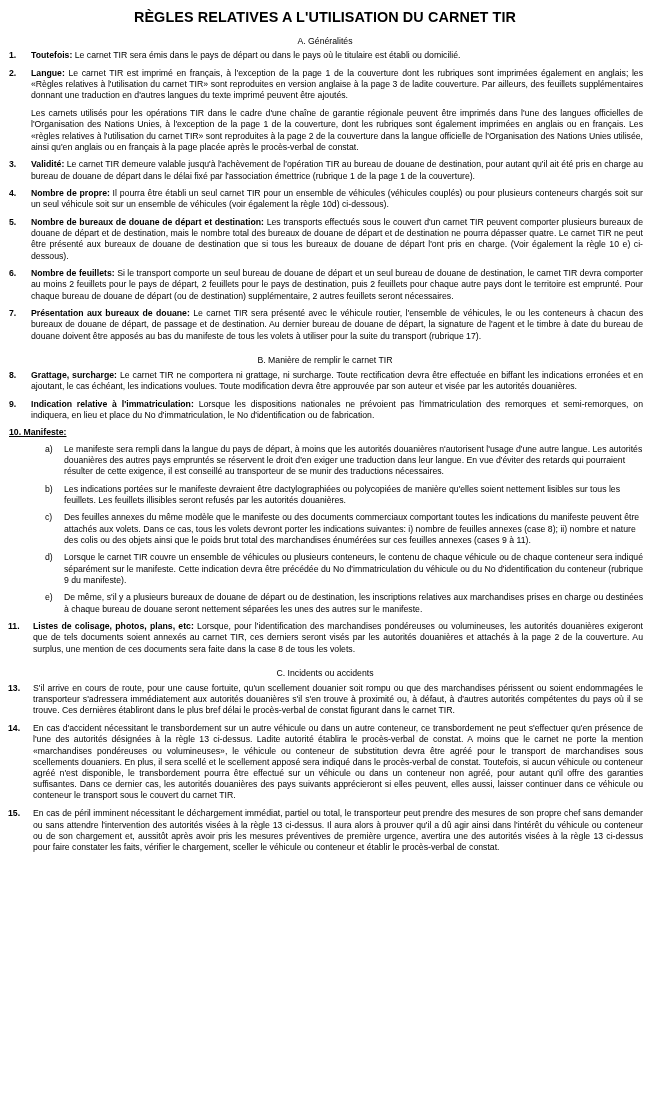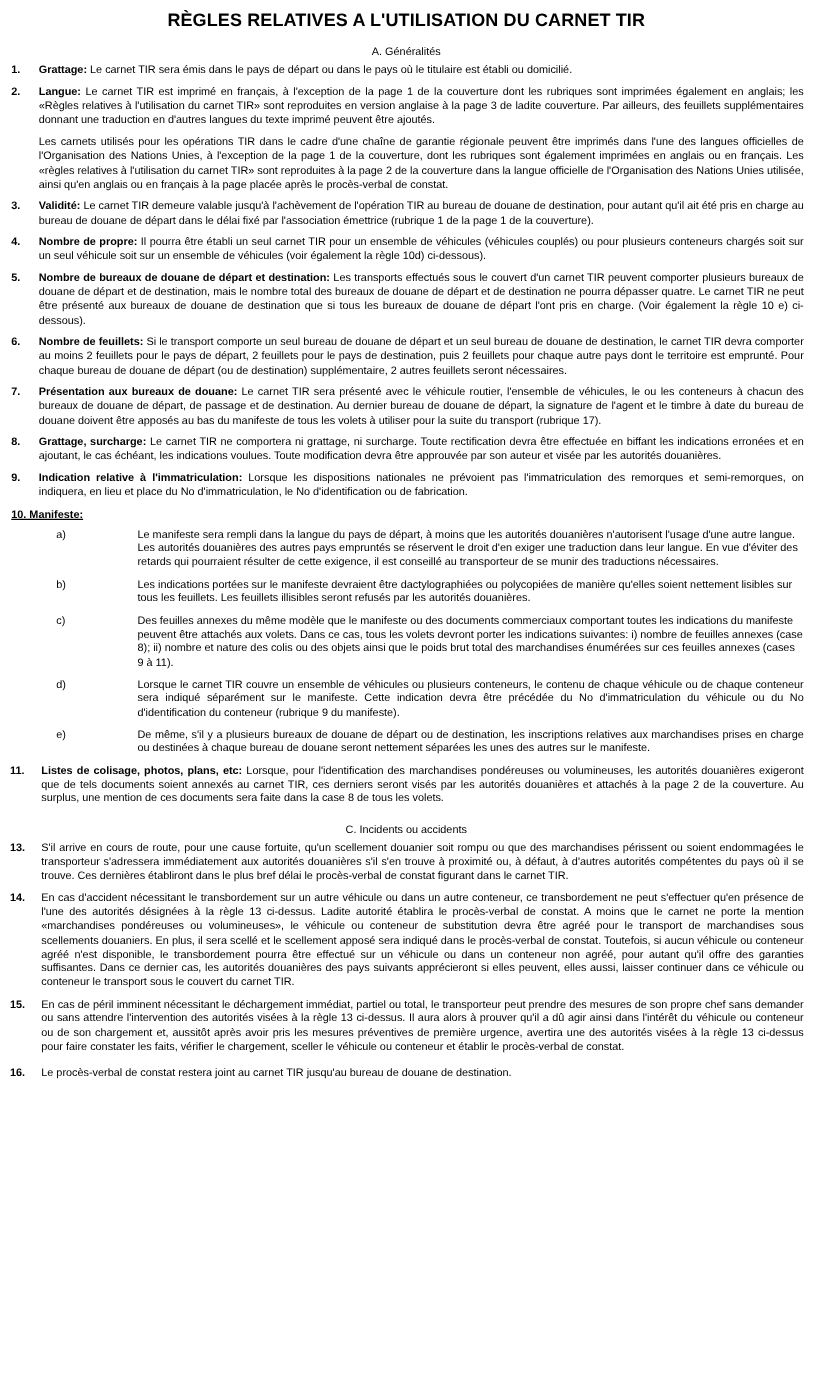--- a/index.html
+++ b/index.html
@@ -98,41 +98,40 @@
     flex: 0 0 auto;
     width: 19px;
     font-size: 8.7px;
     line-height: 1.285;
   }
   .subrule-body {
     flex: 1 1 auto;
     font-size: 8.7px;
     line-height: 1.285;
     text-align: left;
-    margin-left: 46px;
   }
   .subrule-body.just {
     text-align: justify;
     text-justify: inter-word;
   }
   .rule.gap-above { margin-top: 10px; }
   .rule.gap-small { margin-top: 7px; }
 </style>
 </head>
 <body>
 
 <div class="page">
 
   <h1 class="doc-title">RÈGLES RELATIVES A L'UTILISATION DU CARNET TIR</h1>
 
   <div class="section-head">A. Généralités</div>
 
   <div class="rule">
     <div class="rule-num">1.</div>
-    <div class="rule-body"><span class="lead">Grattage:</span><span> Le carnet TIR sera émis dans le pays de départ ou dans le pays où le titulaire est établi ou domicilié.</span></div>
+    <div class="rule-body"><span class="lead">Toutefois:</span><span> Le carnet TIR sera émis dans le pays de départ ou dans le pays où le titulaire est établi ou domicilié.</span></div>
   </div>
 
   <div class="rule">
     <div class="rule-num">2.</div>
     <div class="rule-body">
       <p><span class="lead">Langue:</span><span> Le carnet TIR est imprimé en français, à l'exception de la page 1 de la couverture dont les rubriques sont imprimées également en anglais; les «Règles relatives à l'utilisation du carnet TIR» sont reproduites en version anglaise à la page 3 de ladite couverture. Par ailleurs, des feuillets supplémentaires donnant une traduction en d'autres langues du texte imprimé peuvent être ajoutés.</span></p>
       <p>Les carnets utilisés pour les opérations TIR dans le cadre d'une chaîne de garantie régionale peuvent être imprimés dans l'une des langues officielles de l'Organisation des Nations Unies, à l'exception de la page 1 de la couverture, dont les rubriques sont également imprimées en anglais ou en français. Les «règles relatives à l'utilisation du carnet TIR» sont reproduites à la page 2 de la couverture dans la langue officielle de l'Organisation des Nations Unies utilisée, ainsi qu'en anglais ou en français à la page placée après le procès-verbal de constat.</p>
     </div>
   </div>
 
@@ -154,20 +153,21 @@
   <div class="rule">
     <div class="rule-num">6.</div>
     <div class="rule-body"><span class="lead">Nombre de feuillets:</span><span> Si le transport comporte un seul bureau de douane de départ et un seul bureau de douane de destination, le carnet TIR devra comporter au moins 2 feuillets pour le pays de départ, 2 feuillets pour le pays de destination, puis 2 feuillets pour chaque autre pays dont le territoire est emprunté. Pour chaque bureau de douane de départ (ou de destination) supplémentaire, 2 autres feuillets seront nécessaires.</span></div>
   </div>
 
   <div class="rule">
     <div class="rule-num">7.</div>
     <div class="rule-body"><span class="lead">Présentation aux bureaux de douane:</span><span> Le carnet TIR sera présenté avec le véhicule routier, l'ensemble de véhicules, le ou les conteneurs à chacun des bureaux de douane de départ, de passage et de destination. Au dernier bureau de douane de départ, la signature de l'agent et le timbre à date du bureau de douane doivent être apposés au bas du manifeste de tous les volets à utiliser pour la suite du transport (rubrique 17).</span></div>
   </div>
 
+  <div class="section-head spaced-top">B. Manière de remplir le carnet TIR</div>
 
   <div class="rule">
     <div class="rule-num">8.</div>
     <div class="rule-body"><span class="lead">Grattage, surcharge:</span><span> Le carnet TIR ne comportera ni grattage, ni surcharge. Toute rectification devra être effectuée en biffant les indications erronées et en ajoutant, le cas échéant, les indications voulues. Toute modification devra être approuvée par son auteur et visée par les autorités douanières.</span></div>
   </div>
 
   <div class="rule">
     <div class="rule-num">9.</div>
     <div class="rule-body"><span class="lead">Indication relative à l'immatriculation:</span><span> Lorsque les dispositions nationales ne prévoient pas l'immatriculation des remorques et semi-remorques, on indiquera, en lieu et place du No d'immatriculation, le No d'identification ou de fabrication.</span></div>
   </div>

